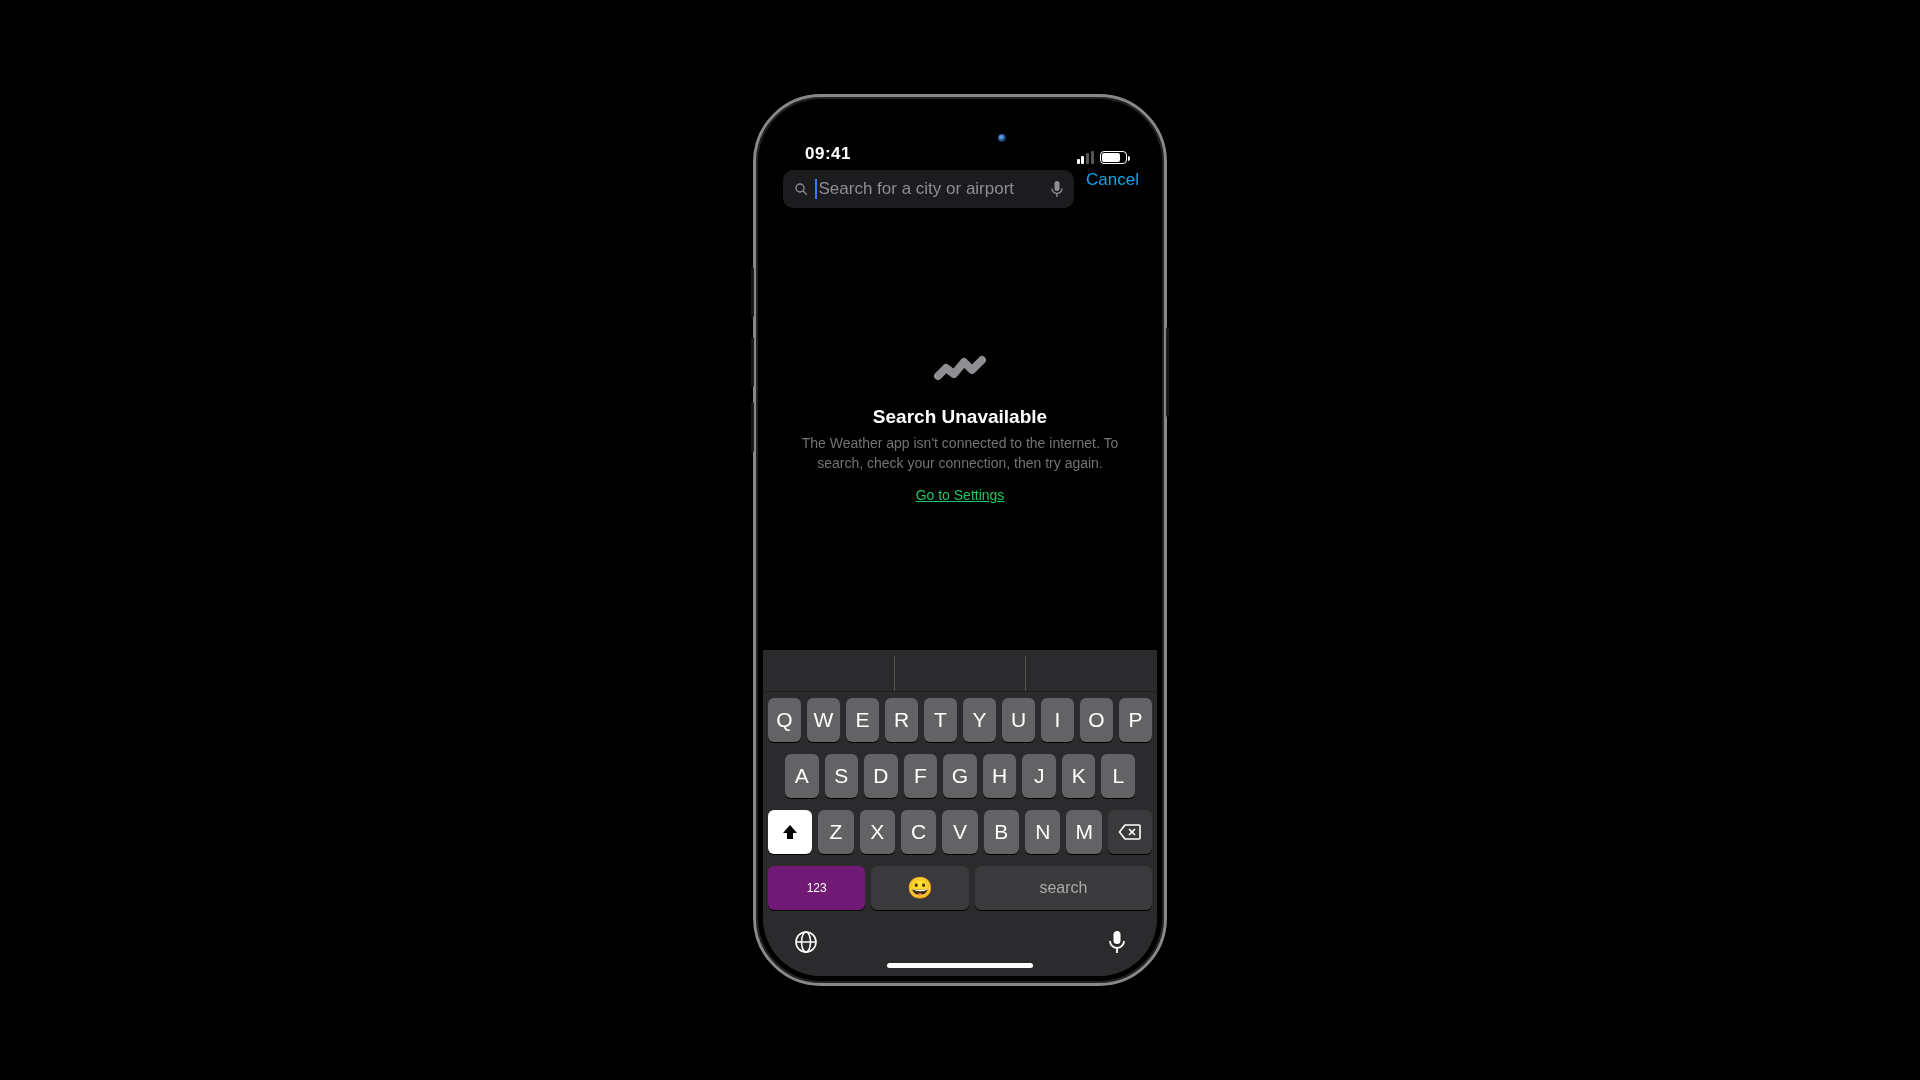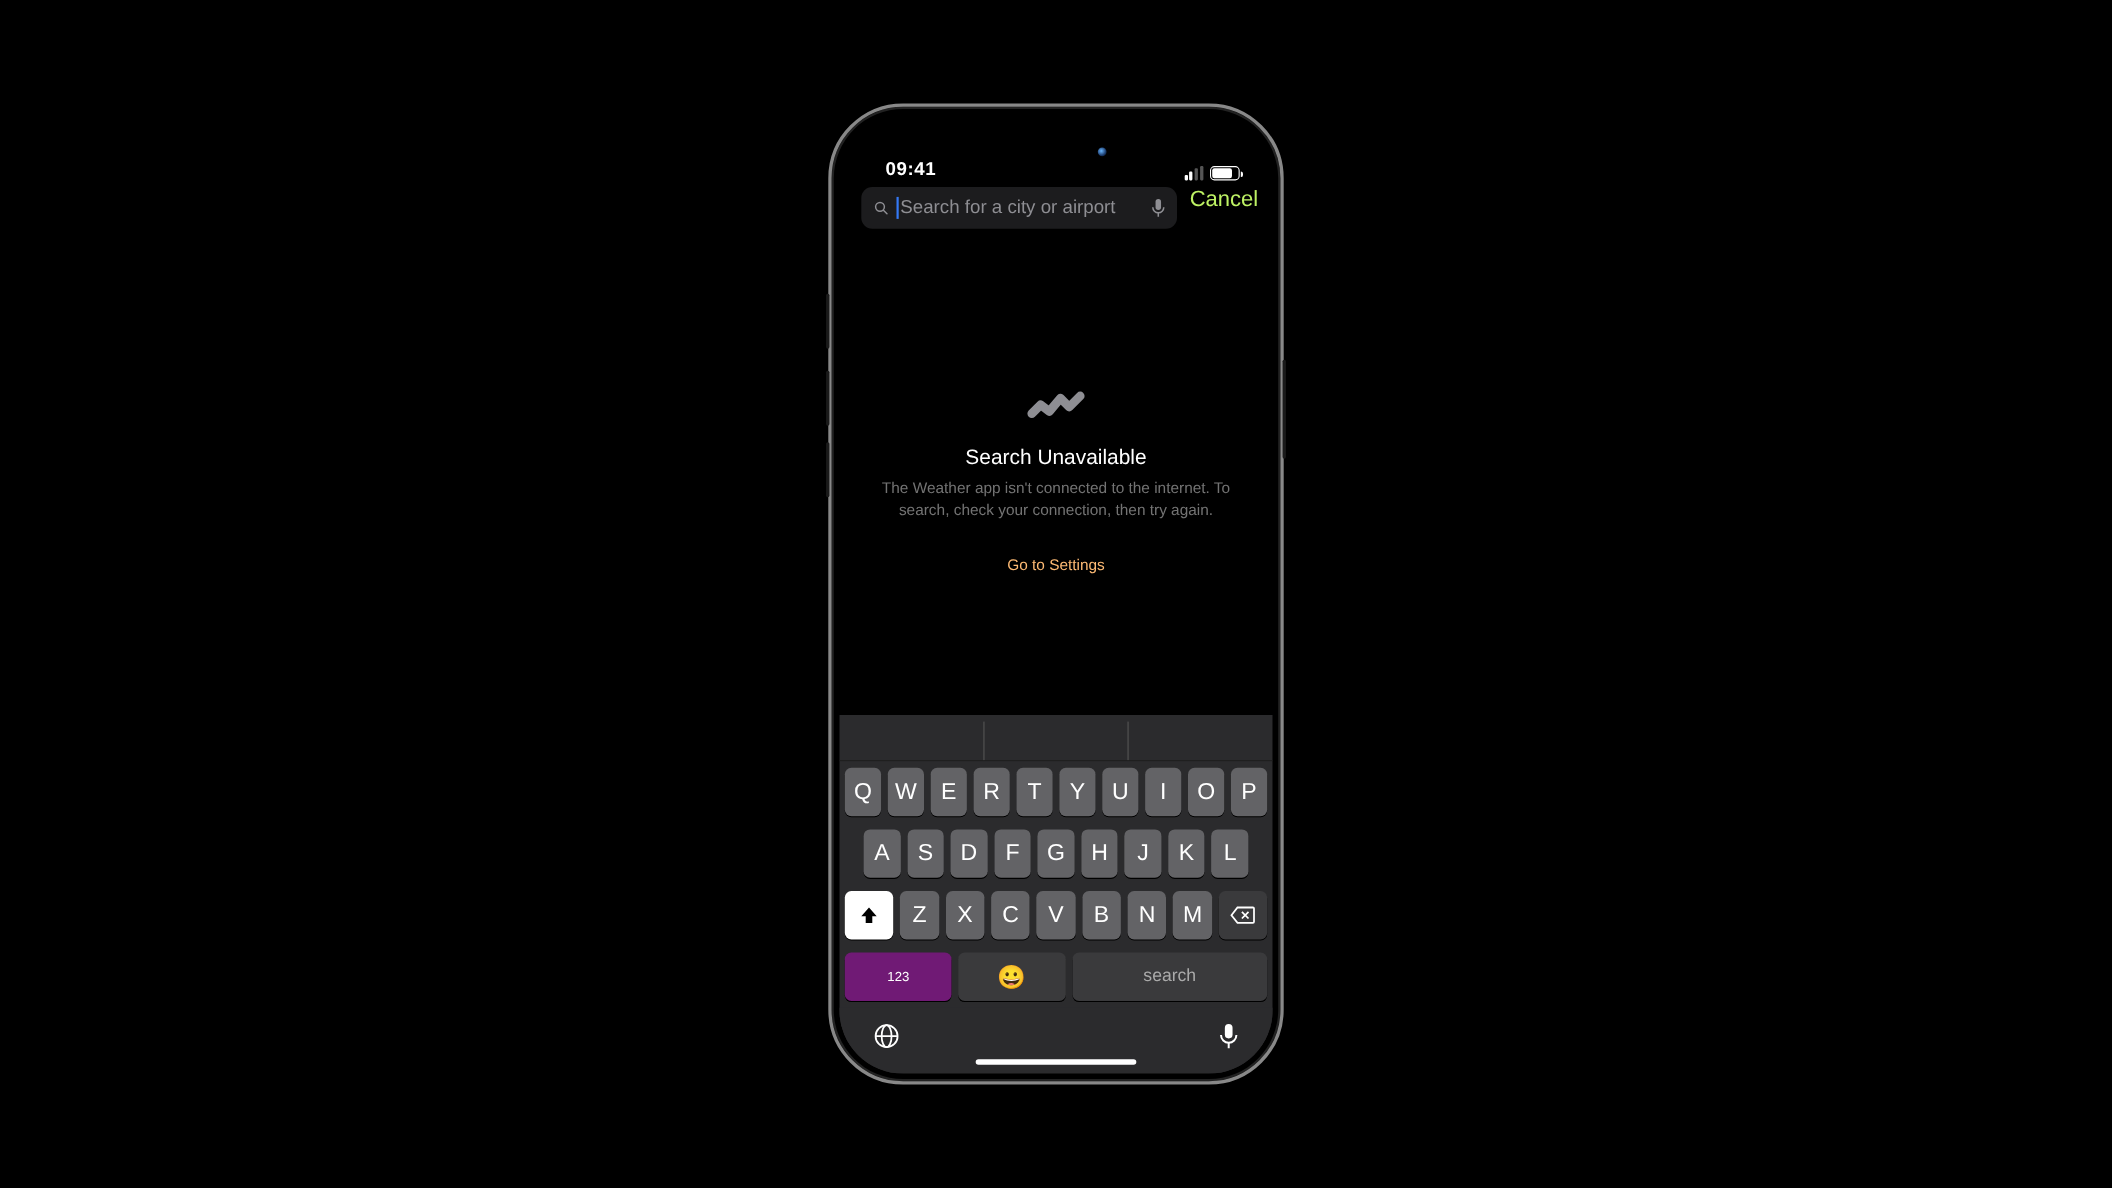--- a/index.html
+++ b/index.html
@@ -100,50 +100,50 @@
   .search-field input::placeholder{ color:#8e8e93; }
   .icon { color:#8e8e93; }
   .icon svg{ display:block; }
   .cursor{
     width:1.5px; height:20px; background:#3479f6;
     animation: blink 1s step-start infinite;
     margin-right:-4px;
   }
   @keyframes blink { 50% { opacity: 0; } }
   .cancel-btn{
-    color:#bef264; font-size:20px;
+    color:#0ea5e9; font-size:17px;
     background:transparent; border:0;
   }
 
   .content{
     flex:1;
     position:relative;
   }
   .empty-state{
     position:absolute;
     left:0; right:0;
     top: 130px;
     display:flex; flex-direction:column; align-items:center;
     padding: 0 28px;
     text-align:center;
   }
   .cloud-icon svg{ display:block; }
   .es-title{
-    color:#fff; font-weight:400; font-size:19px;
+    color:#fff; font-weight:700; font-size:19px;
     margin-top:22px;
   }
   .es-body{
     color:#737373; font-size:14px; line-height:1.4;
     margin-top:6px;
     max-width: 340px;
   }
   .es-link{
-    color:#fdba74; font-size:14px;
-    margin-top:32px;
-    background:transparent; border:0;
+    color:#22c55e; font-size:14px;
+    margin-top:14px;
+    background:transparent; border:0;text-decoration:underline;
   }
 
   .keyboard{
     background:#2b2b2d;
     padding-top: 6px;
   }
   .predict-bar{
     height:36px;
     display:flex;
     border-bottom:1px solid #1e1e1e;

